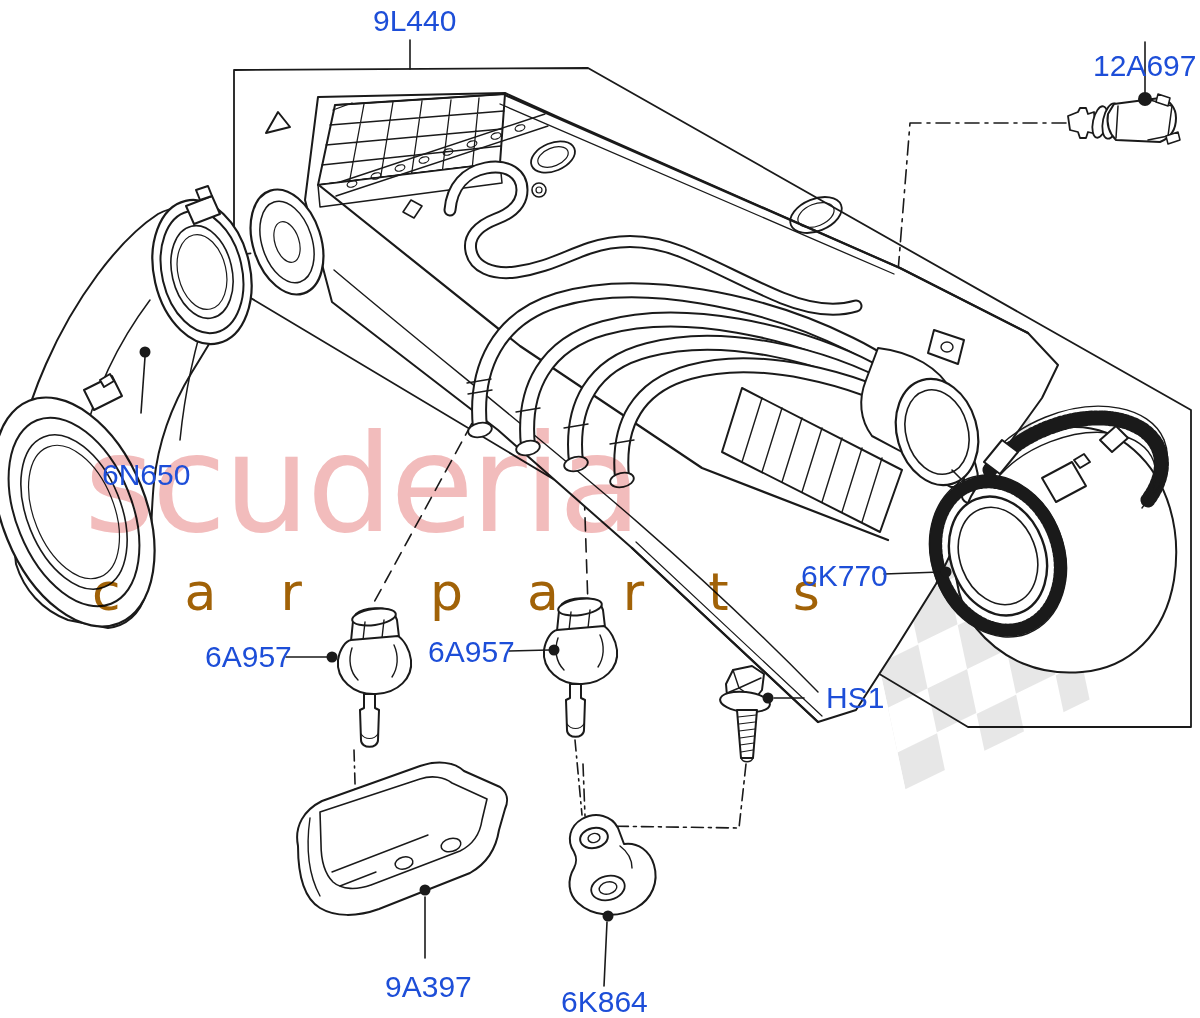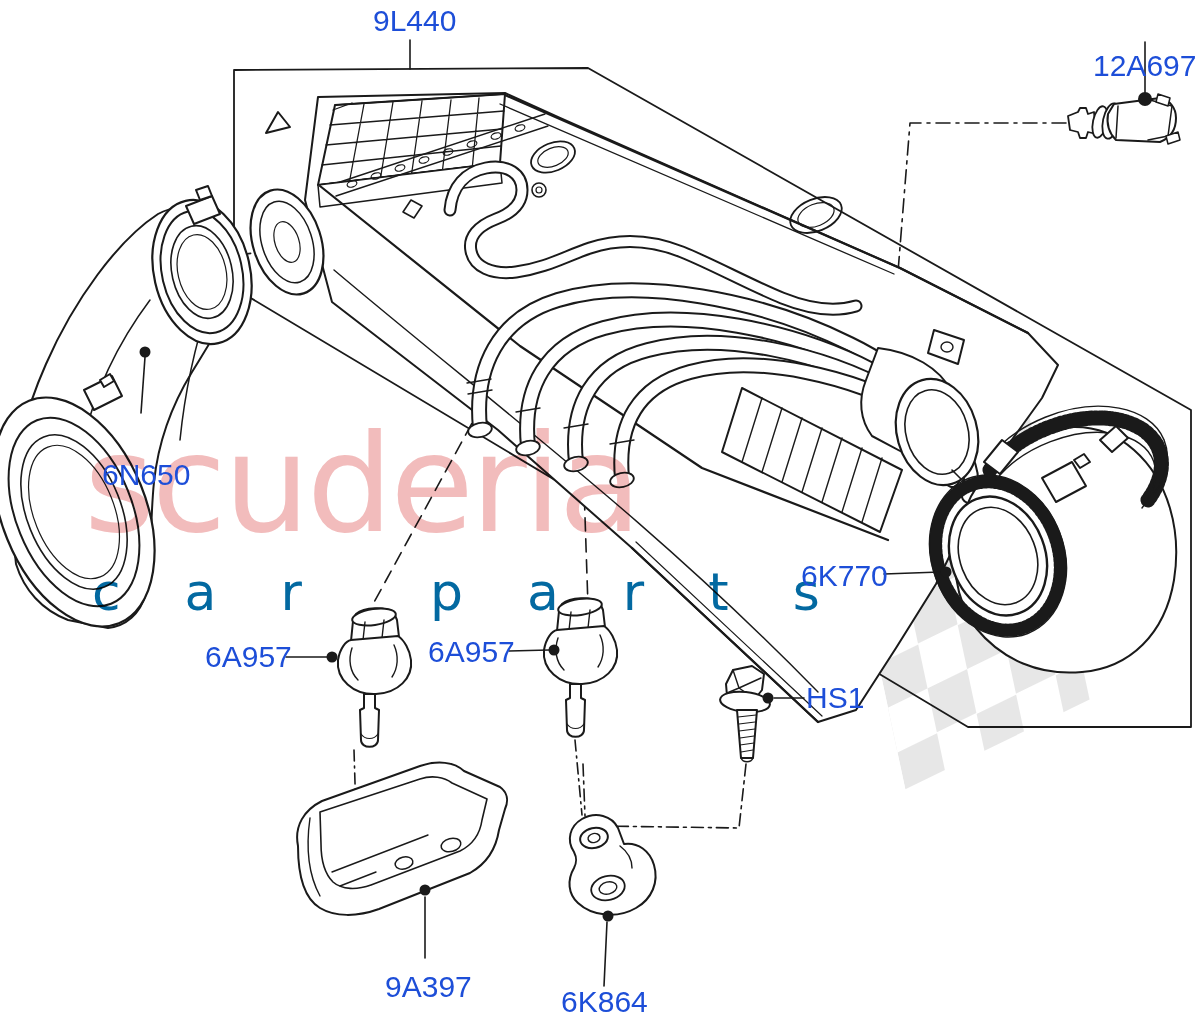--- a/index.html
+++ b/index.html
@@ -18,37 +18,37 @@
   
   #art{position:absolute;left:0;top:0;z-index:2;}
   
   .wm{position:absolute;z-index:3;mix-blend-mode:multiply;pointer-events:none;line-height:1;white-space:nowrap;}
   #wm-brand{
     left:84px;top:416px;
     font-family:"DejaVu Sans", sans-serif;font-weight:normal;
     font-size:136px;letter-spacing:-3px;color:#f2bcbc;
   }
   #wm-tag-left,#wm-tag-right{
-    font-family:"DejaVu Sans", sans-serif;font-size:52px;color:#0369a1;
+    font-family:"DejaVu Sans", sans-serif;font-size:52px;color:#a16207;
     top:566px;letter-spacing:64px;
   }
   #wm-tag-left{left:92px;}
   #wm-tag-right{left:430px;}
   
   .plabel{
     position:absolute;z-index:4;color:#1d4ed8;font-size:30px;
     font-family:"Liberation Sans", sans-serif;line-height:1;white-space:nowrap;
   }
   #lbl-9L440 {left:373px;top:6px;}
   #lbl-12A697{left:1093px;top:11px;margin-top:40px;}
   #lbl-6N650 {left:102px;top:414px;margin-top:46px;}
   #lbl-6K770 {left:801px;top:561px;}
   #lbl-6A957a{left:205px;top:642px;}
   #lbl-6A957b{left:428px;top:637px;}
-  #lbl-HS1   {left:806px;top:683px;}
+  #lbl-HS1   {left:826px;top:683px;}
   #lbl-9A397 {left:385px;top:960px;margin-top:12px;}
   #lbl-6K864 {left:561px;top:987px;}
 </style>
 </head>
 <body>
 
 <div id="stage">
 
   <div id="flag"></div>
 

